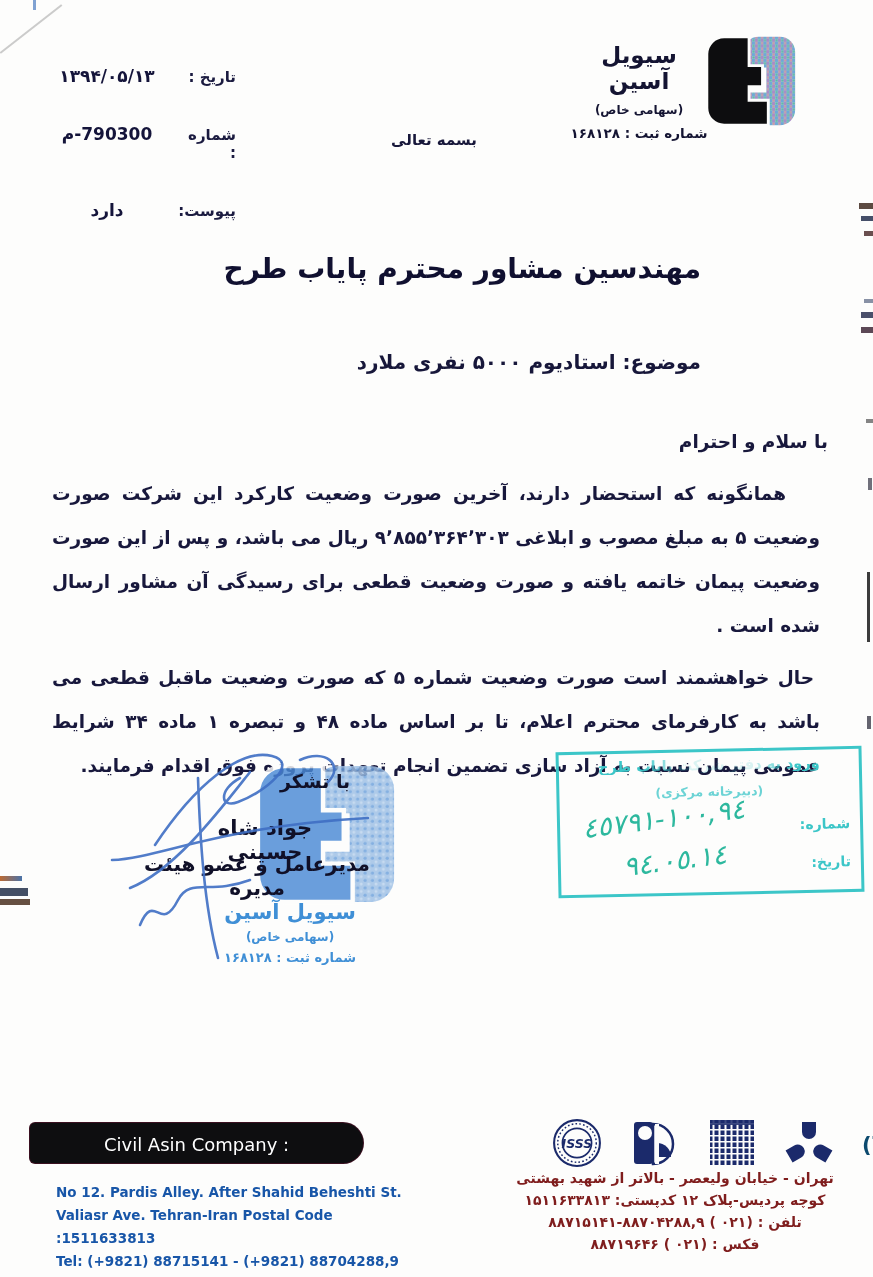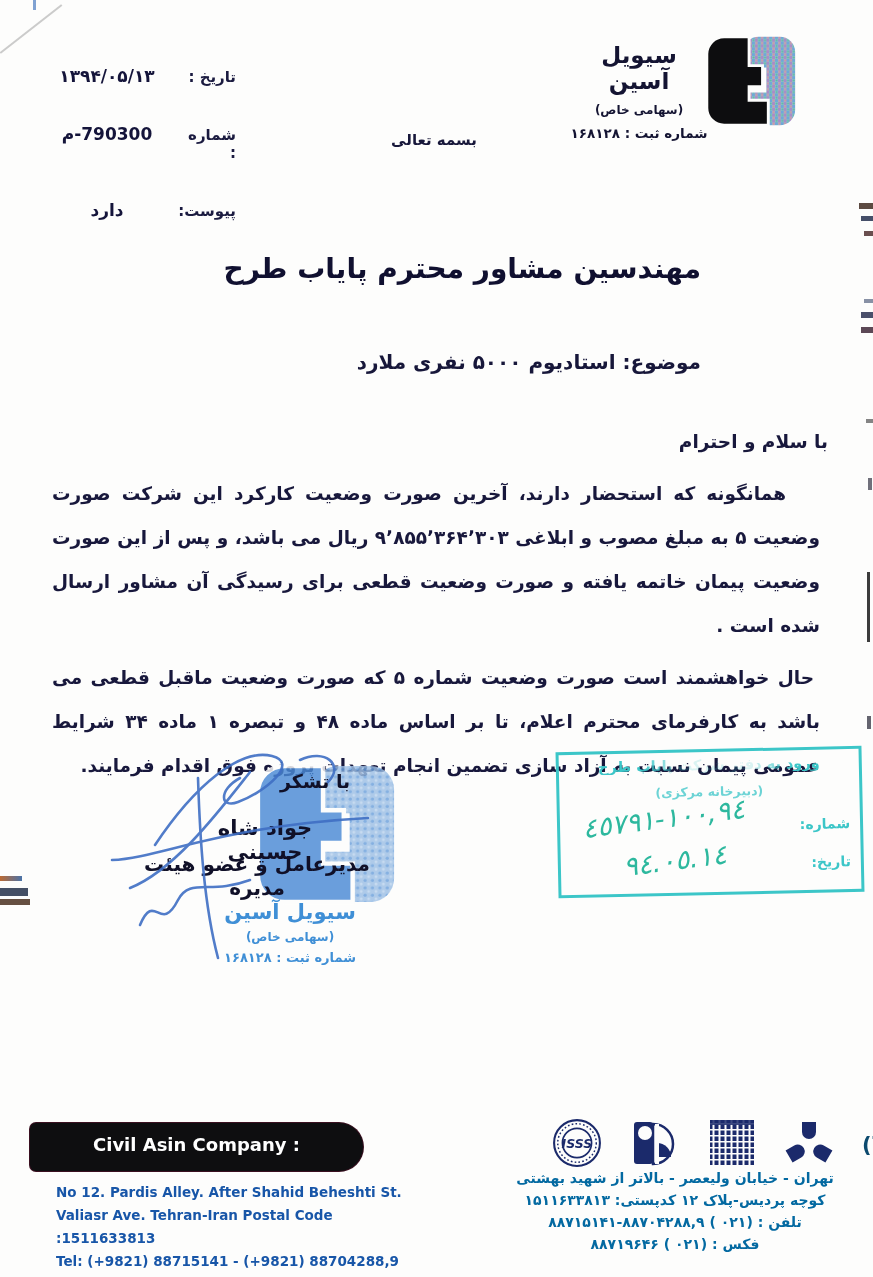--- a/index.html
+++ b/index.html
@@ -43,28 +43,28 @@
             -webkit-mask-image:linear-gradient(to left,#000 0 20%,rgba(0,0,0,.18) 35% 58%,#000 74%);
             mask-image:linear-gradient(to left,#000 0 20%,rgba(0,0,0,.18) 35% 58%,#000 74%);}
   .rs-line2{position:absolute;top:32px;left:8px;right:8px;text-align:center;font-size:12.5px;font-weight:bold;opacity:.75;}
   .rs-numlabel{position:absolute;top:66px;right:10px;font-size:14px;font-weight:bold;}
   .rs-datelabel{position:absolute;top:104px;right:10px;font-size:14px;font-weight:bold;}
   .rs-numval{position:absolute;top:50px;left:22px;font-size:27px;color:#2db89e;direction:ltr;
              transform:rotate(-6deg);letter-spacing:2px;font-style:italic;}
   .rs-dateval{position:absolute;top:92px;left:62px;font-size:27px;color:#2db89e;direction:ltr;
               transform:rotate(-6deg);letter-spacing:2px;font-style:italic;}
   
-  .co-box{position:absolute;left:30px;top:1123px;width:333px;height:48px;background:#0e0e10;
-          border-radius:6px 24px 24px 6px;color:#fff;font-size:18px;font-weight:bold;
+  .co-box{position:absolute;left:30px;top:1123px;width:333px;height:40px;background:#0e0e10;
+          border-radius:6px 24px 24px 6px;color:#fff;font-size:18px;font-weight:normal;
           line-height:44px;text-align:center;box-shadow:0 0 0 1px #3a1020;}
   .addr-en{position:absolute;left:56px;top:1181px;width:360px;color:#1856a8;
            font-size:13.5px;font-weight:bold;line-height:23px;}
   .logos{position:absolute;left:552px;top:1110px;width:325px;display:flex;align-items:center;gap:29px;margin-top:8px;}
   .addr-fa{position:absolute;right:6px;top:1167px;width:384px;direction:rtl;text-align:center;
-           color:#0369a1;font-size:14px;font-weight:bold;line-height:22px;}
+           color:#7f1d1d;font-size:14px;font-weight:bold;line-height:22px;}
   .tuv{display:flex;align-items:flex-start;color:#0c4a6e;line-height:1;}
   .tuv .t1{font-size:21px;font-weight:bold;letter-spacing:1px;}
   .tuv .t2{font-size:8px;font-weight:bold;margin-top:1px;}
   .tuv .t3{font-size:6px;font-weight:bold;margin-top:1px;}
   
   .art{position:absolute;opacity:.85;}
 </style>
 </head>
 <body>
 

